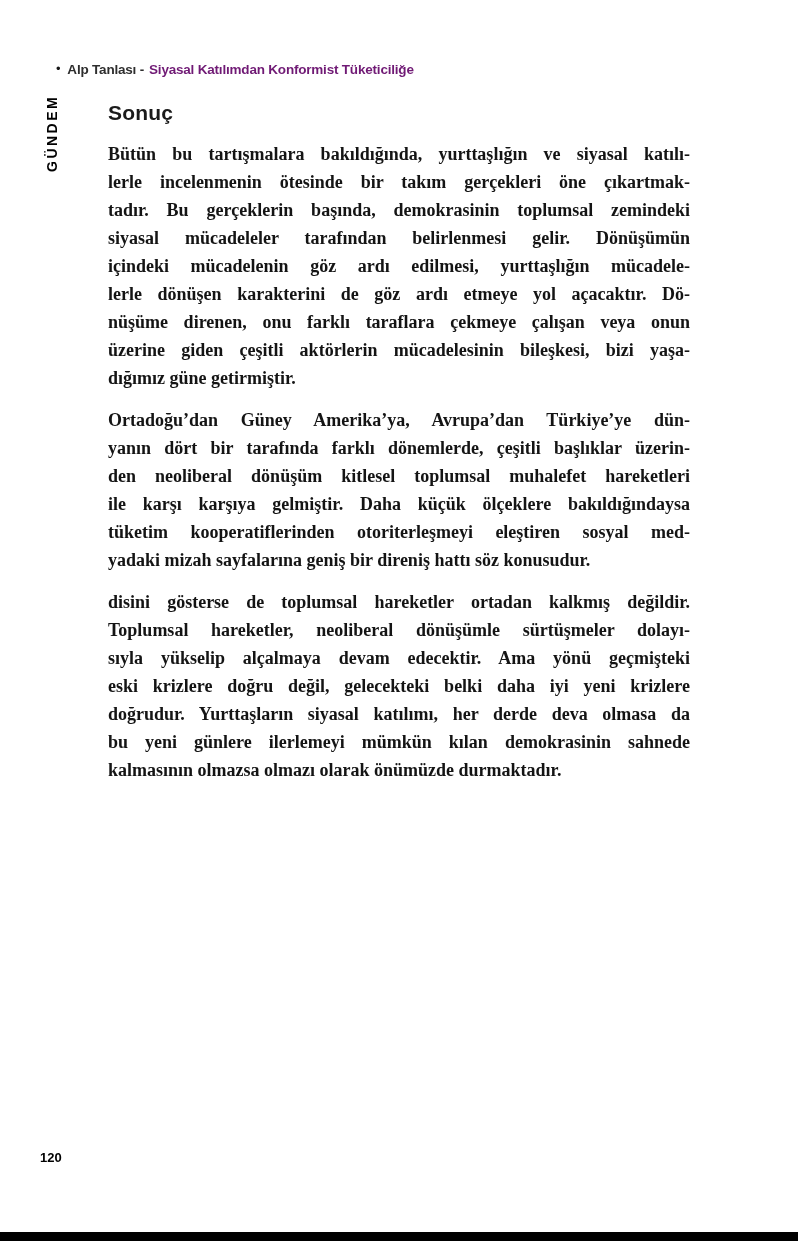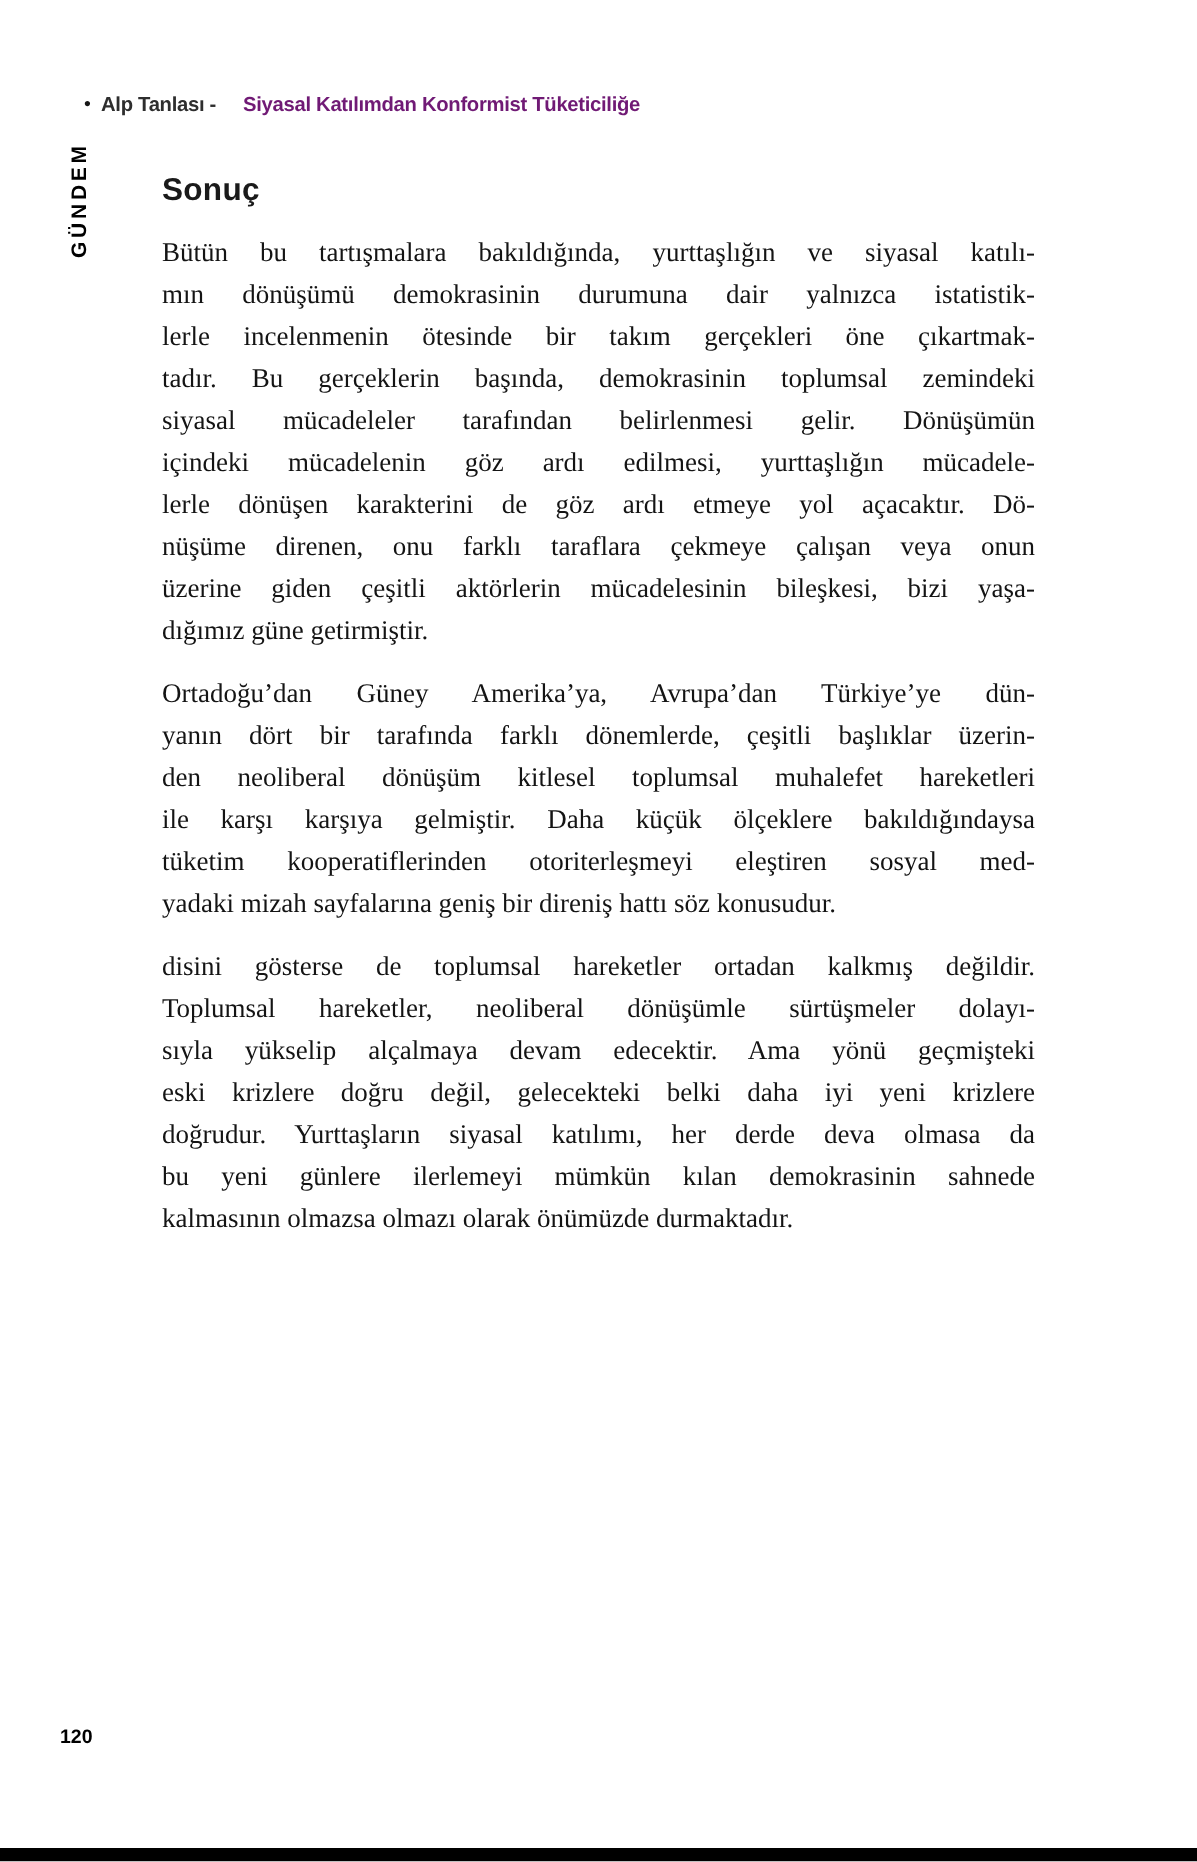--- a/index.html
+++ b/index.html
@@ -25,21 +25,21 @@
   }
   .running-header .bullet {
     font-size: 13px;
     margin-right: 7px;
     position: relative;
     top: -1px;
   }
   .running-header .author {
     font-weight: 700;
     color: #2e2e2e;
-    margin-right: 18px;
+    margin-right: 5px;
   }
   .running-header .booktitle {
     font-weight: 700;
     color: #701a75;
   }
   .vertical-label {
     position: absolute;
     left: 44px;
     top: 86px;
     height: 86px;
@@ -55,32 +55,33 @@
     position: absolute;
     left: 108px;
     top: 101px;
     width: 582px;
   }
   .section-title {
     font-family: "Liberation Sans", sans-serif;
     font-weight: 700;
     font-size: 21px;
     color: #1a1a1a;
-    margin: 14px 0 15px 0;
+    margin: 0 0 15px 0;
     letter-spacing: 0.2px;
   }
   .paragraph {
     font-size: 18px;
     line-height: 28px;
     margin: 0 0 14px 0;
     color: #141414;
   }
   .line {
     text-align: justify;
     text-align-last: justify;
+    font-weight: bold;
   }
   .line.last {
     text-align-last: left;
   }
   .page-number {
     position: absolute;
     left: 40px;
     top: 1150px;
     font-family: "Liberation Sans", sans-serif;
     font-weight: 700;
@@ -107,21 +108,20 @@
     <span class="booktitle">Siyasal Katılımdan Konformist Tüketiciliğe</span>
   </header>
 
   <div class="vertical-label">GÜNDEM</div>
 
   <main class="content">
     <h1 class="section-title">Sonuç</h1>
     <div id="body-paragraphs">
         <div class="paragraph">
           <div class="line">Bütün bu tartışmalara bakıldığında, yurttaşlığın ve siyasal katılı-</div>
-          <div class="line">mın dönüşümü demokrasinin durumuna dair yalnızca istatistik-</div>
           <div class="line">lerle incelenmenin ötesinde bir takım gerçekleri öne çıkartmak-</div>
           <div class="line">tadır. Bu gerçeklerin başında, demokrasinin toplumsal zemindeki</div>
           <div class="line">siyasal mücadeleler tarafından belirlenmesi gelir. Dönüşümün</div>
           <div class="line">içindeki mücadelenin göz ardı edilmesi, yurttaşlığın mücadele-</div>
           <div class="line">lerle dönüşen karakterini de göz ardı etmeye yol açacaktır. Dö-</div>
           <div class="line">nüşüme direnen, onu farklı taraflara çekmeye çalışan veya onun</div>
           <div class="line">üzerine giden çeşitli aktörlerin mücadelesinin bileşkesi, bizi yaşa-</div>
           <div class="line last">dığımız güne getirmiştir.</div>
         </div>
         <div class="paragraph">

